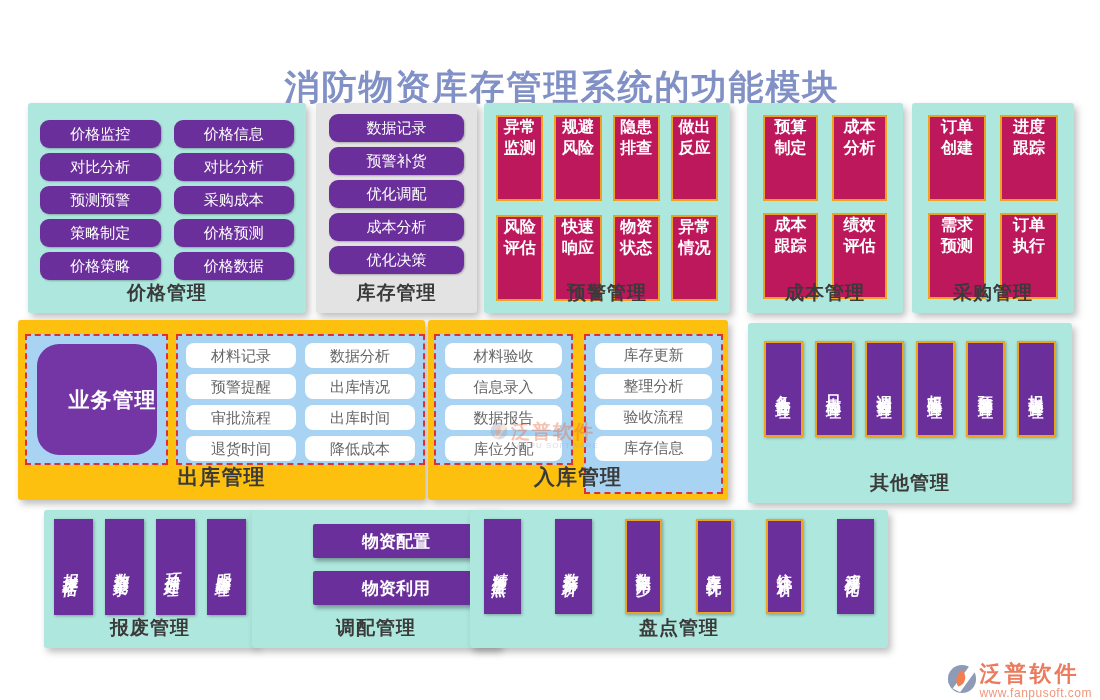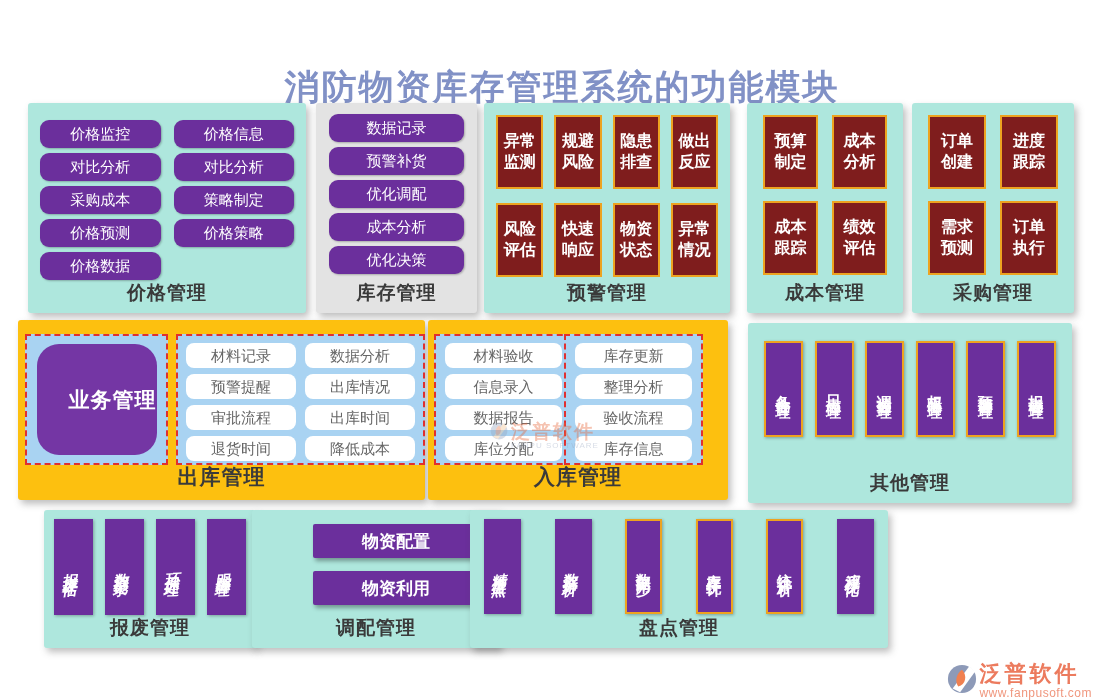--- a/index.html
+++ b/index.html
@@ -29,21 +29,21 @@
   #p-stocktake{left:470px;top:510px;width:418px;height:138px;}
   #p-quality{left:922px;top:510px;width:143px;height:138px;}
 
   
   .grid2{display:grid;grid-template-columns:1fr 1fr;gap:5px 13px;padding:17px 12px 0;}
   .grid1{display:grid;grid-template-columns:1fr;gap:5px;padding:11px 13px 0;}
   .btn-pill{background:#6b2f9c;color:#fff;border-radius:9px;height:28px;line-height:28px;
             text-align:center;font-size:15px;box-shadow:1px 1px 2px rgba(0,0,0,.25);}
   .vgrid4{display:grid;grid-template-columns:repeat(4,1fr);gap:14px 11px;padding:12px 12px 0;}
   .vgrid2c{display:grid;grid-template-columns:repeat(2,1fr);gap:12px 14px;padding:12px 16px 0;}
-  .btn-v2{background:#7f1d1d;color:#fff;height:74px;display:flex;align-items:center;
+  .btn-v2{background:#be185d;color:#fff;height:86px;display:flex;
           justify-content:center;text-align:center;font-size:16px;font-weight:bold;}
   .btn-v2 span{white-space:pre-line;line-height:1.3;}
   .vrow{display:flex;justify-content:space-between;padding:18px 16px 0;}
   .btn-vert{background:#6b2f9c;color:#fff;display:flex;align-items:center;justify-content:center;
             font-size:15px;font-weight:bold;box-shadow:1px 1px 3px rgba(0,0,0,.3);}
   .btn-vert span{writing-mode:vertical-rl;text-orientation:upright;letter-spacing:3px;line-height:1;}
   #p-other .btn-vert{width:39px;height:96px;}
   #p-scrap .vrow{padding:9px 10px 0;}
   #p-scrap .btn-vert{width:39px;height:96px;}
   #p-stocktake .vrow{padding:9px 14px 0;}
@@ -60,21 +60,21 @@
   
   .bluebox{position:absolute;background:#a9d3f2;border:2px dashed #e03030;box-sizing:border-box;}
   #p-outbound .bb-biz{left:7px;top:14px;width:143px;height:131px;display:flex;
                       align-items:center;justify-content:center;}
   .bizbox{width:120px;height:111px;background:#7436a4;border-radius:22px;color:#fff;
           font-weight:bold;font-size:21px;display:flex;align-items:center;justify-content:flex-end;
           letter-spacing:1px;}
   #p-outbound .bb-out{left:158px;top:14px;width:249px;height:131px;}
   .wgrid2{display:grid;grid-template-columns:1fr 1fr;gap:6px 9px;padding:7px 8px;}
   #p-inbound .bb-l{left:6px;top:14px;width:139px;height:131px;}
-  #p-inbound .bb-r{left:136px;top:14px;width:139px;height:131px;}
+  #p-inbound .bb-r{left:156px;top:14px;width:139px;height:160px;font-family:Liberation Serif, serif;}
   .wcol{display:flex;flex-direction:column;gap:6px;padding:7px 9px;}
   .btn-white{background:#fff;border-radius:8px;height:25px;line-height:25px;text-align:center;
              color:#666;font-size:15px;}
 
   
   .watermark{position:absolute;left:62px;top:102px;opacity:.4;pointer-events:none;
              display:flex;align-items:flex-start;gap:3px;z-index:3;}
   .watermark .wm-cn{color:#e86a3f;font-size:19px;font-weight:bold;letter-spacing:2px;line-height:1;}
   .watermark .wm-en{color:#9aa7c0;font-size:8px;letter-spacing:1px;}
 
@@ -90,20 +90,21 @@
 <div class="canvas">
 
   <h1 class="page-title">消防物资库存管理系统的功能模块</h1>
 
   <section class="panel teal" id="p-price">
     <div class="grid2">
         <div class="btn-pill"><span>价格监控</span></div>
         <div class="btn-pill"><span>价格信息</span></div>
         <div class="btn-pill"><span>对比分析</span></div>
         <div class="btn-pill"><span>对比分析</span></div>
+        <div class="btn-pill"><span>预测预警</span></div>
         <div class="btn-pill"><span>采购成本</span></div>
         <div class="btn-pill"><span>策略制定</span></div>
         <div class="btn-pill"><span>价格预测</span></div>
         <div class="btn-pill"><span>价格策略</span></div>
         <div class="btn-pill"><span>价格数据</span></div>
       </div>
     <div class="plabel">价格管理</div>
   </section>
 
   <section class="panel gray" id="p-inventory">

